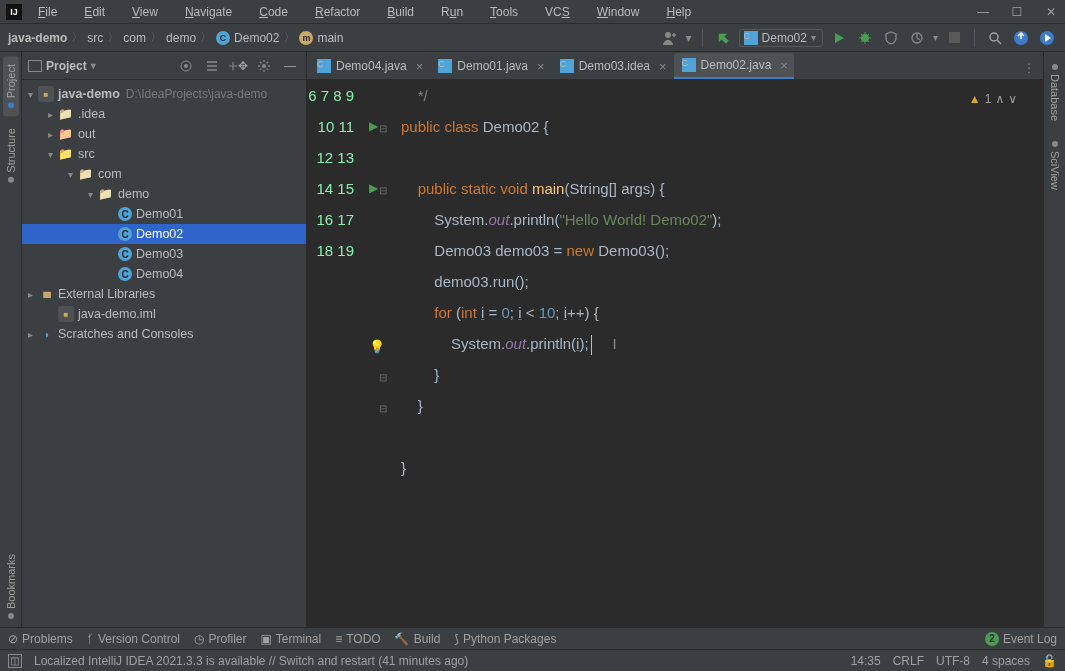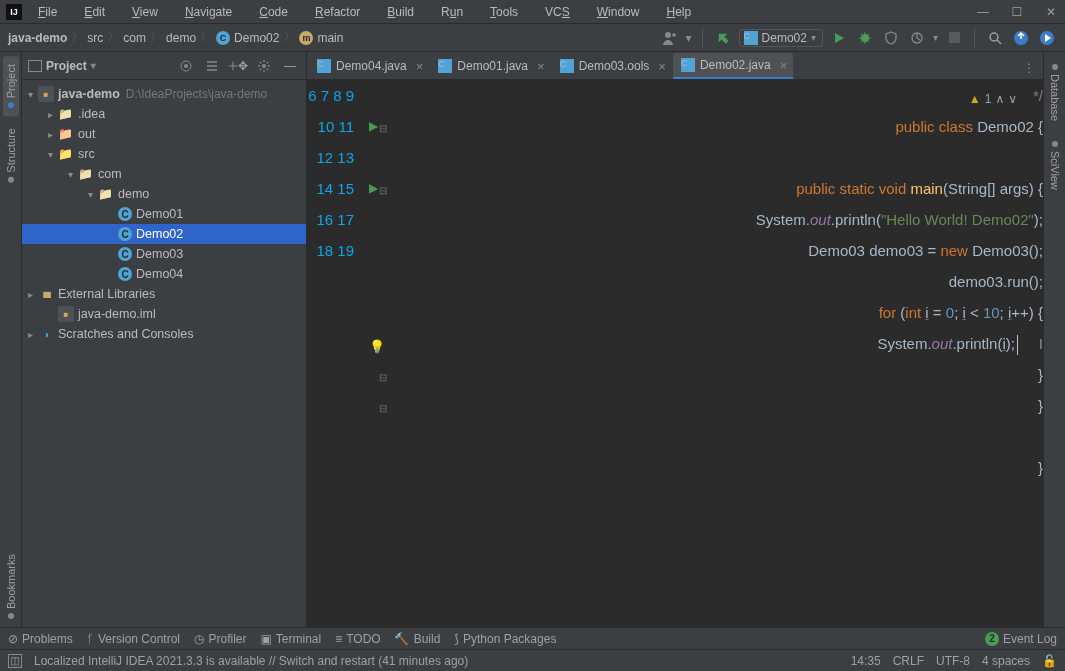--- a/index.html
+++ b/index.html
@@ -55,26 +55,26 @@
   .nicon.lib::before{content:"▮▮▮"; letter-spacing:-2px; font-size:8px;}
   .path-hint { color:#787878; margin-left:6px; font-size:12px;}
   
   .editor-area { flex:1; display:flex; flex-direction:column; background:#2b2b2b; min-width:0;}
   .tabs { height:28px; display:flex; align-items:flex-end; background:#3c3f41; border-bottom:1px solid #2b2b2b; padding-left:2px;}
   .tab { height:26px; display:flex; align-items:center; gap:5px; padding:0 6px 0 8px; font-size:12px; background:#3c3f41; color:#bbb; cursor:pointer; border-top-left-radius:3px; border-top-right-radius:3px; margin-right:1px;}
   .tab.active { background:#4e5254; border-bottom:2px solid #3d7cc9;}
   .tab .close { color:#888; font-size:13px; margin-left:4px;}
   .tabs .dots { margin-left:auto; padding:4px 8px; color:#888;}
   .editor { flex:1; position:relative; display:flex; font-family:"JetBrains Mono","Consolas",monospace; font-size:15px; line-height:31px;}
-  .gutter { width:58px; text-align:right; color:#0ea5e9; padding-right:10px; background:#2b2b2b; border-right:1px solid #2b2b2b; user-select:none;}
+  .gutter { width:58px; text-align:right; color:#86efac; padding-right:10px; background:#2b2b2b; border-right:1px solid #2b2b2b; user-select:none;}
   .gutter2 { width:28px; background:#2b2b2b; position:relative;}
   .gutter2 .play { color:#499c54; position:absolute; left:4px; font-size:12px;}
   .gutter2 .bulb { position:absolute; left:4px; color:#d9a521; font-size:13px;}
   .gutter2 .fold { position:absolute; left:14px; color:#6e7173; font-size:10px;}
-  .code { flex:1; white-space:pre; color:#A9B7C6; padding-left:8px; position:relative;text-align:right;}
+  .code { flex:1; white-space:pre; color:#A9B7C6; padding-left:8px; position:relative;}
   .kw { color:#CC7832; }
   .str { color:#6A8759; }
   .field { color:#9876AA; font-style:italic;}
   .fn { color:#FFC66D; }
   .comm { color:#808080; }
   .var { text-decoration: underline; text-decoration-color:#707070;}
   .cursor-caret { display:inline-block; width:1px; height:20px; background:#bbb; vertical-align:middle; margin-left:2px;}
   .editor-overlay { position:absolute; top:4px; right:26px; display:flex; align-items:center; gap:4px; font-size:12px; color:#a0a0a0;}
   .editor-overlay .warn { color:#d9a521;}
   
@@ -321,21 +321,21 @@
           <span>Demo04.java</span>
           <span class="close">×</span>
         </div>
       <div class="tab">
           <span class="cicon class" style="width:14px;height:14px;font-size:9px;">C</span>
           <span>Demo01.java</span>
           <span class="close">×</span>
         </div>
       <div class="tab">
           <span class="cicon class" style="width:14px;height:14px;font-size:9px;">C</span>
-          <span>Demo03.ools</span>
+          <span>Demo03.idea</span>
           <span class="close">×</span>
         </div>
       <div class="tab active">
           <span class="cicon class" style="width:14px;height:14px;font-size:9px;">C</span>
           <span>Demo02.java</span>
           <span class="close">×</span>
         </div>
       <div class="dots">⋮</div>
     </div>
     <div class="editor">

